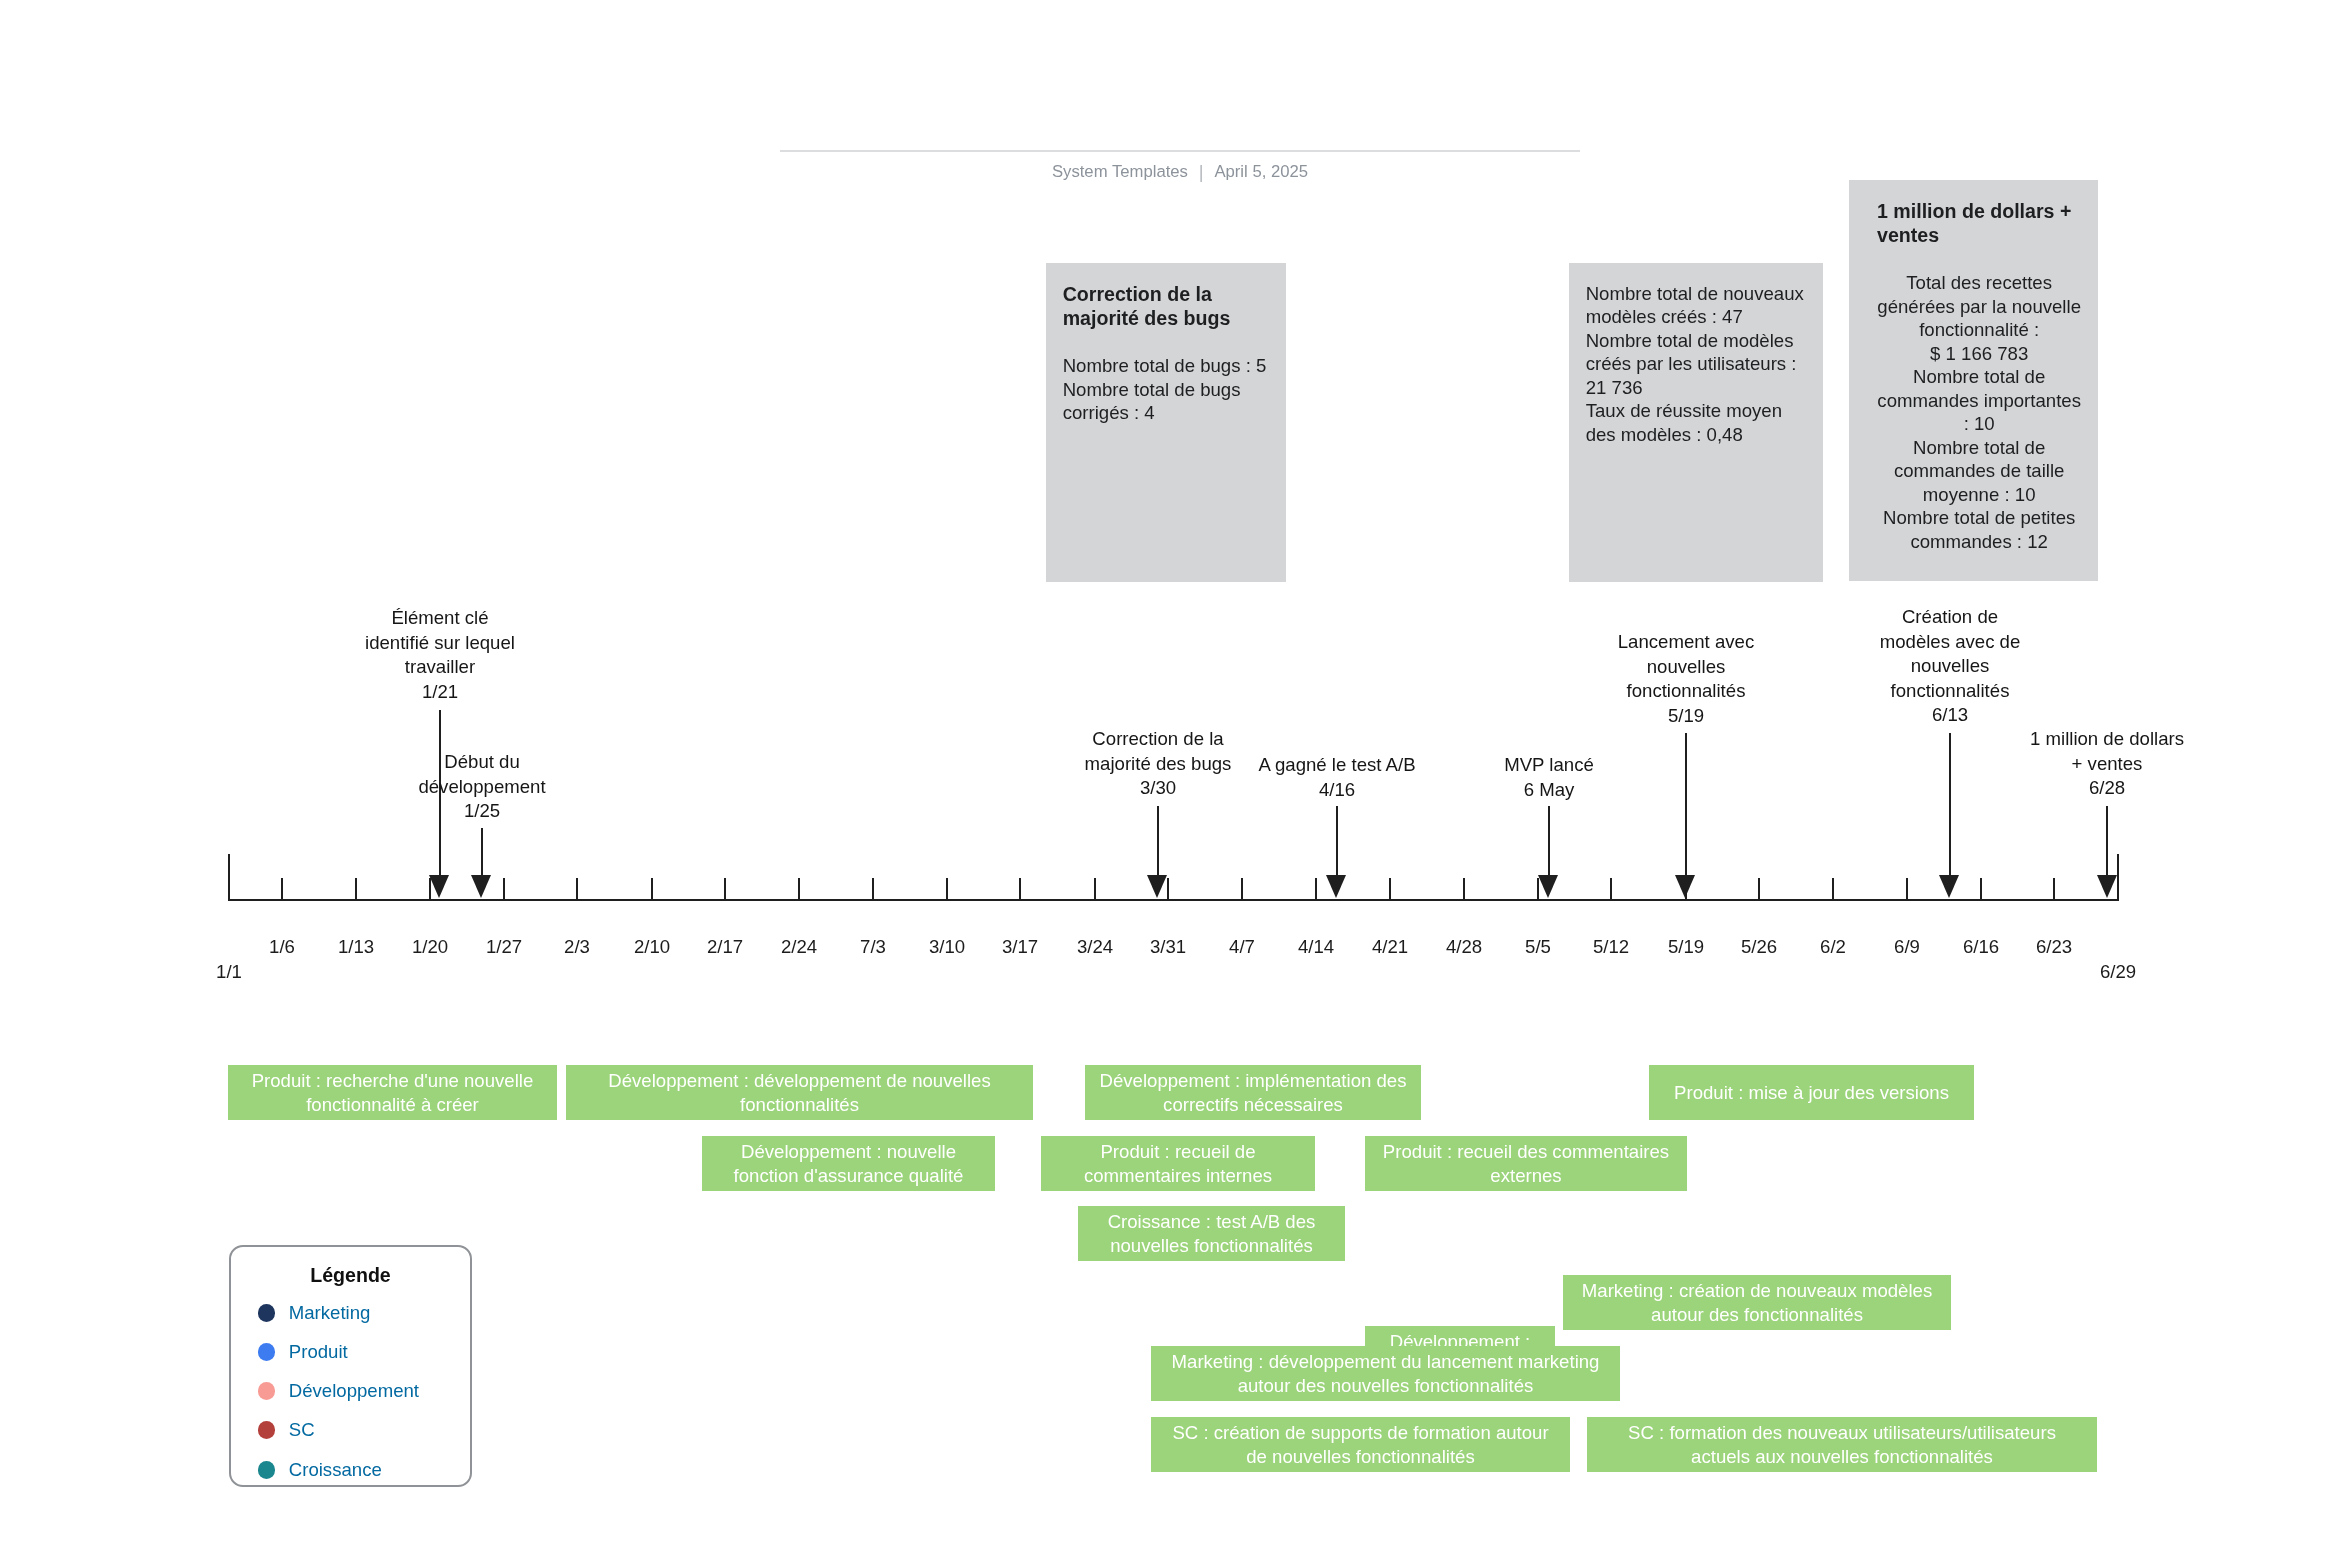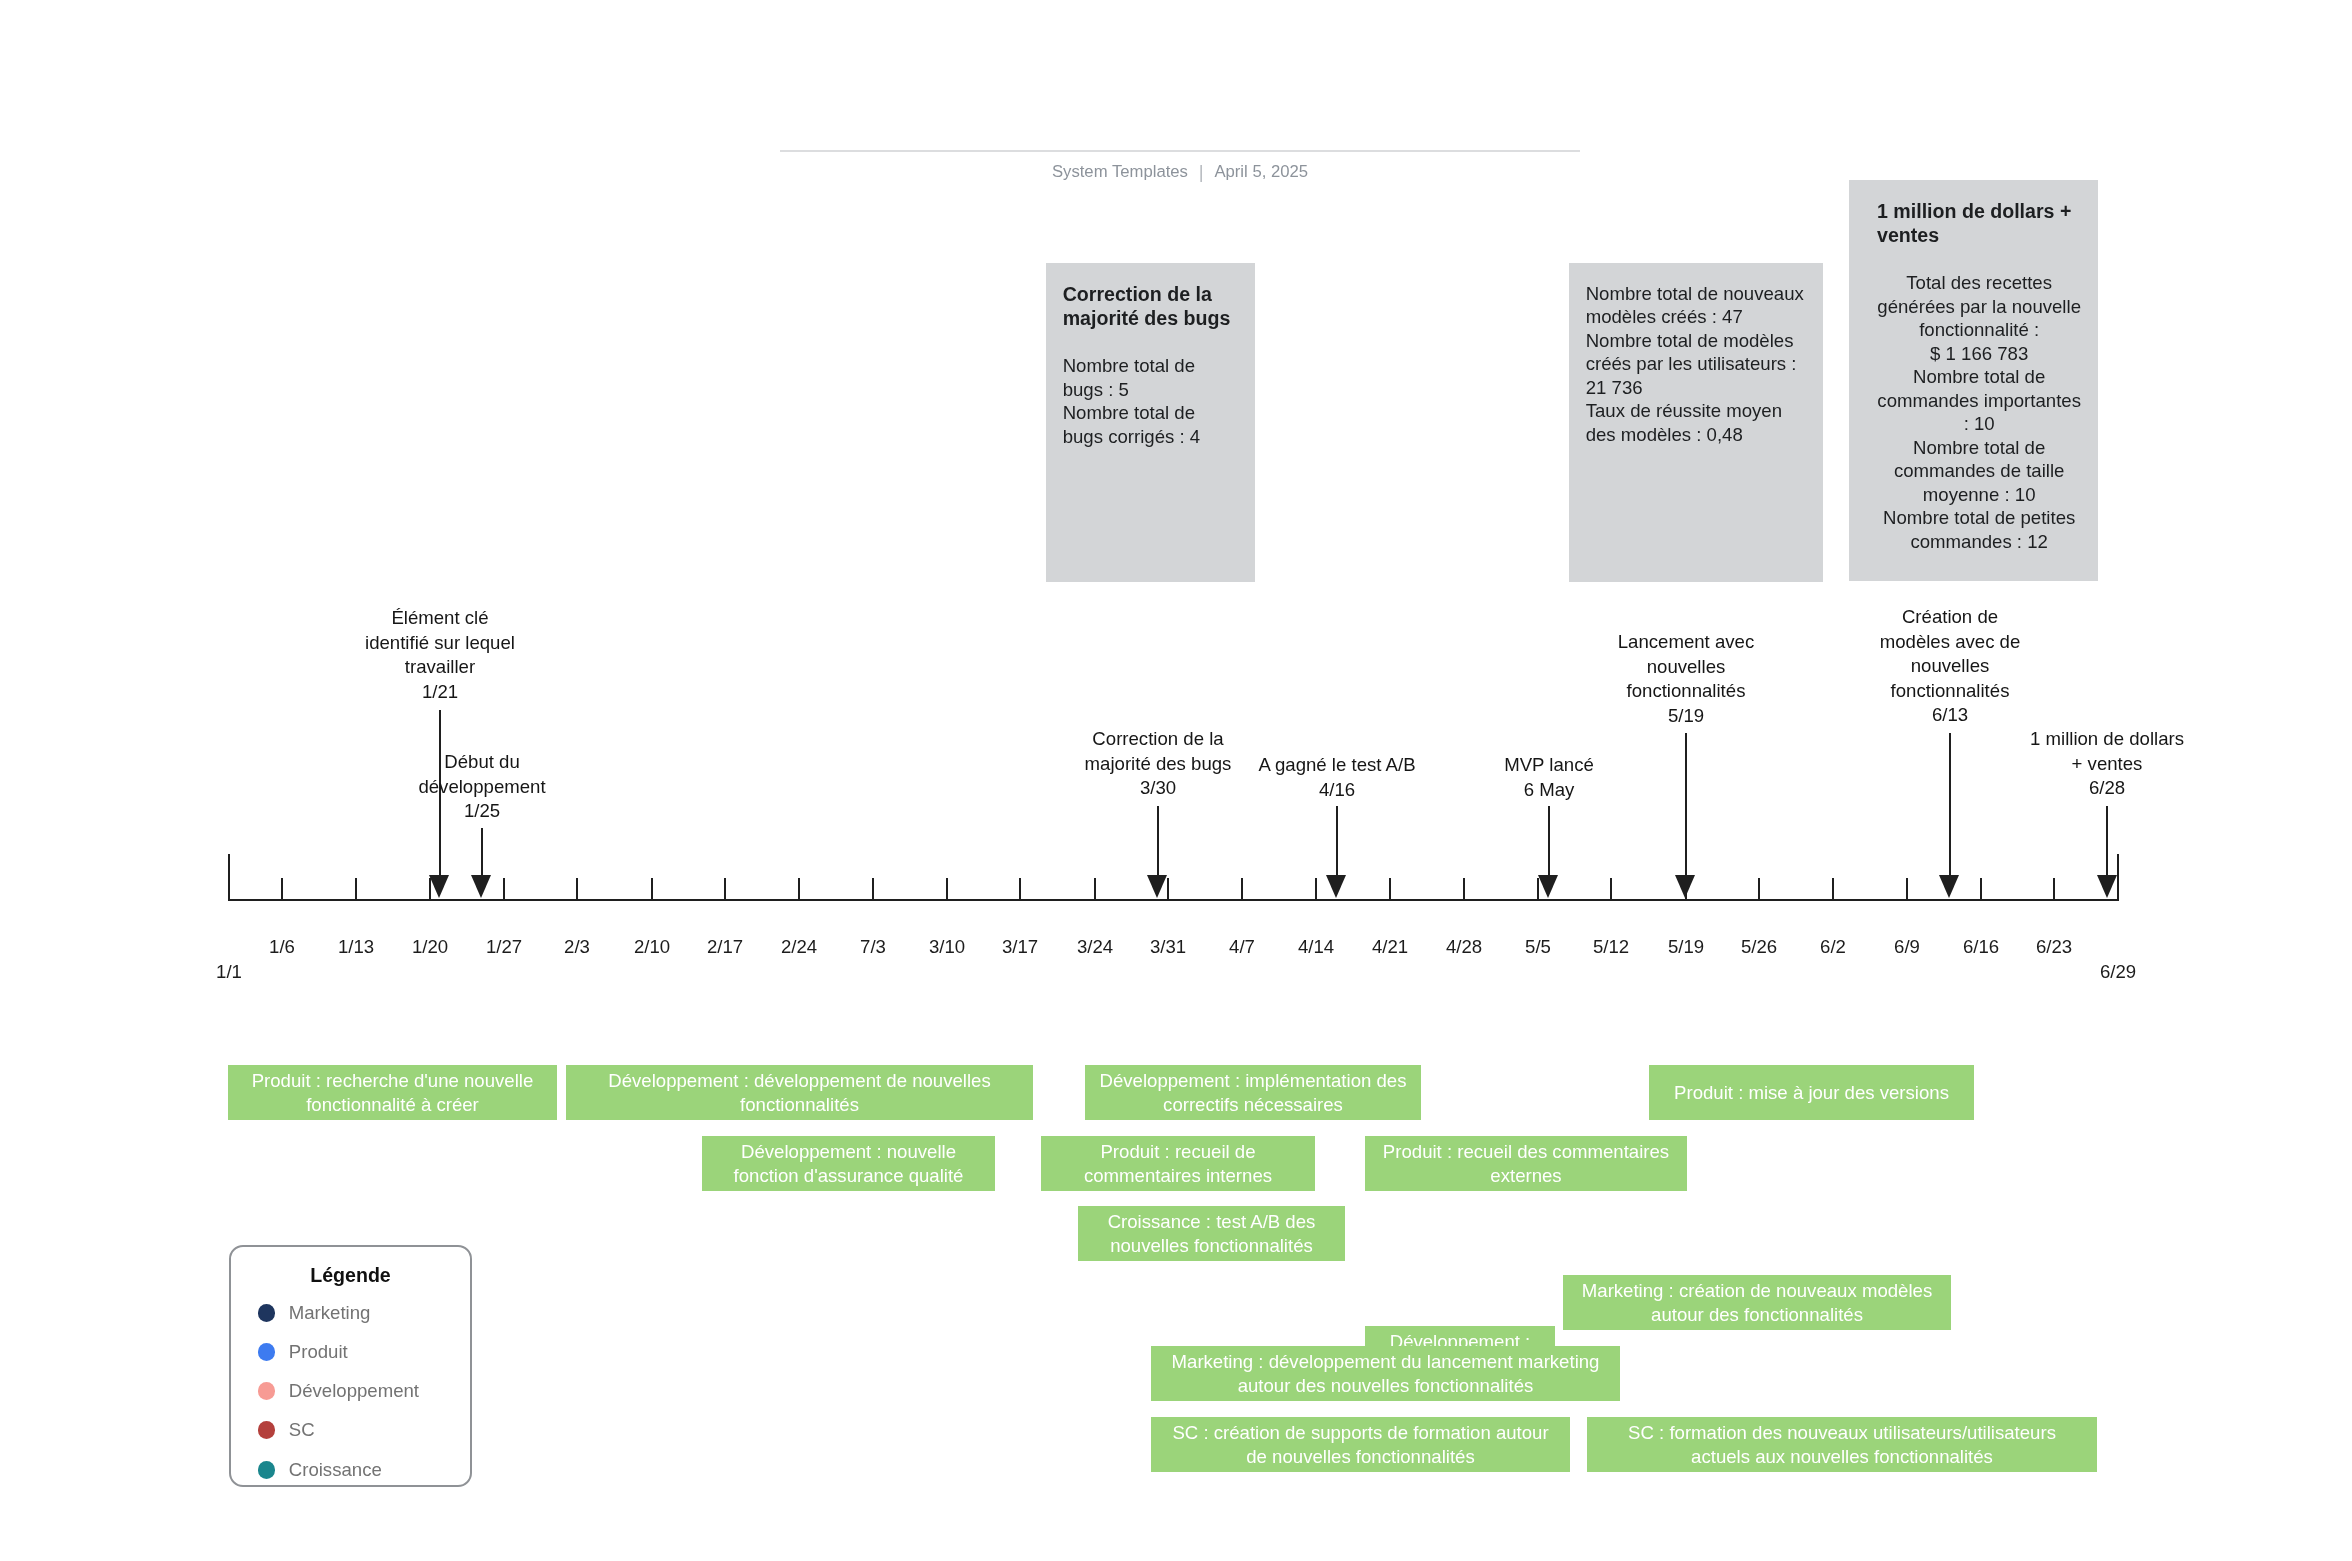--- a/index.html
+++ b/index.html
@@ -30,35 +30,35 @@
     border-left:10.8px solid transparent; border-right:10.8px solid transparent; border-top:23.5px solid #1f1f1f; }
 
   .task-bar { position:absolute; height:55px; background:#9bd47a; color:#ffffff;
     display:flex; align-items:center; justify-content:center; text-align:center;
     font-size:18.6px; line-height:23.5px; padding:0 11.8px; }
 
   .legend { position:absolute; background:#ffffff; border:2px solid #8f9296; border-radius:14px; }
   .legend-title { text-align:center; font-weight:bold; font-size:19.6px; color:#101010; padding-top:16.7px; }
   .legend-item { position:absolute; left:26.5px; display:flex; align-items:center; gap:13.7px; height:19.6px; }
   .legend-dot { width:17.6px; height:17.6px; border-radius:50%; flex:0 0 auto; }
-  .legend-label { font-size:18.6px; color:#737373; white-space:nowrap; }
+  .legend-label { font-size:18.6px; color:#0369a1; white-space:nowrap; }
 </style>
 </head>
 <body>
 
 <div class="canvas">
   <div class="title-rule"></div>
   <div class="subtitle">
     <span>System Templates</span>
     <span class="sep">|</span>
     <span>April 5, 2025</span>
   </div>
 
   <div id="callout-layer">
-      <div class="callout" style="left: 1046px; top: 263px; width: 209px; height: 319px;">
+      <div class="callout" style="left: 1046px; top: 263px; width: 240px; height: 319px;">
         <div class="c-title">Correction de la majorité des bugs</div>
         <div class="c-stat">Nombre total de bugs : 5</div>
         <div class="c-stat">Nombre total de bugs corrigés : 4</div>
       </div>
       <div class="callout" style="left: 1569px; top: 263px; width: 254px; height: 319px;">
         <div class="c-stat">Nombre total de nouveaux modèles créés : 47</div>
         <div class="c-stat">Nombre total de modèles créés par les utilisateurs : 21&nbsp;736</div>
         <div class="c-stat">Taux de réussite moyen des modèles : 0,48</div>
       </div>
       <div class="callout center" style="left: 1849px; top: 180px; width: 249px; height: 401px; padding-left: 28px;">

